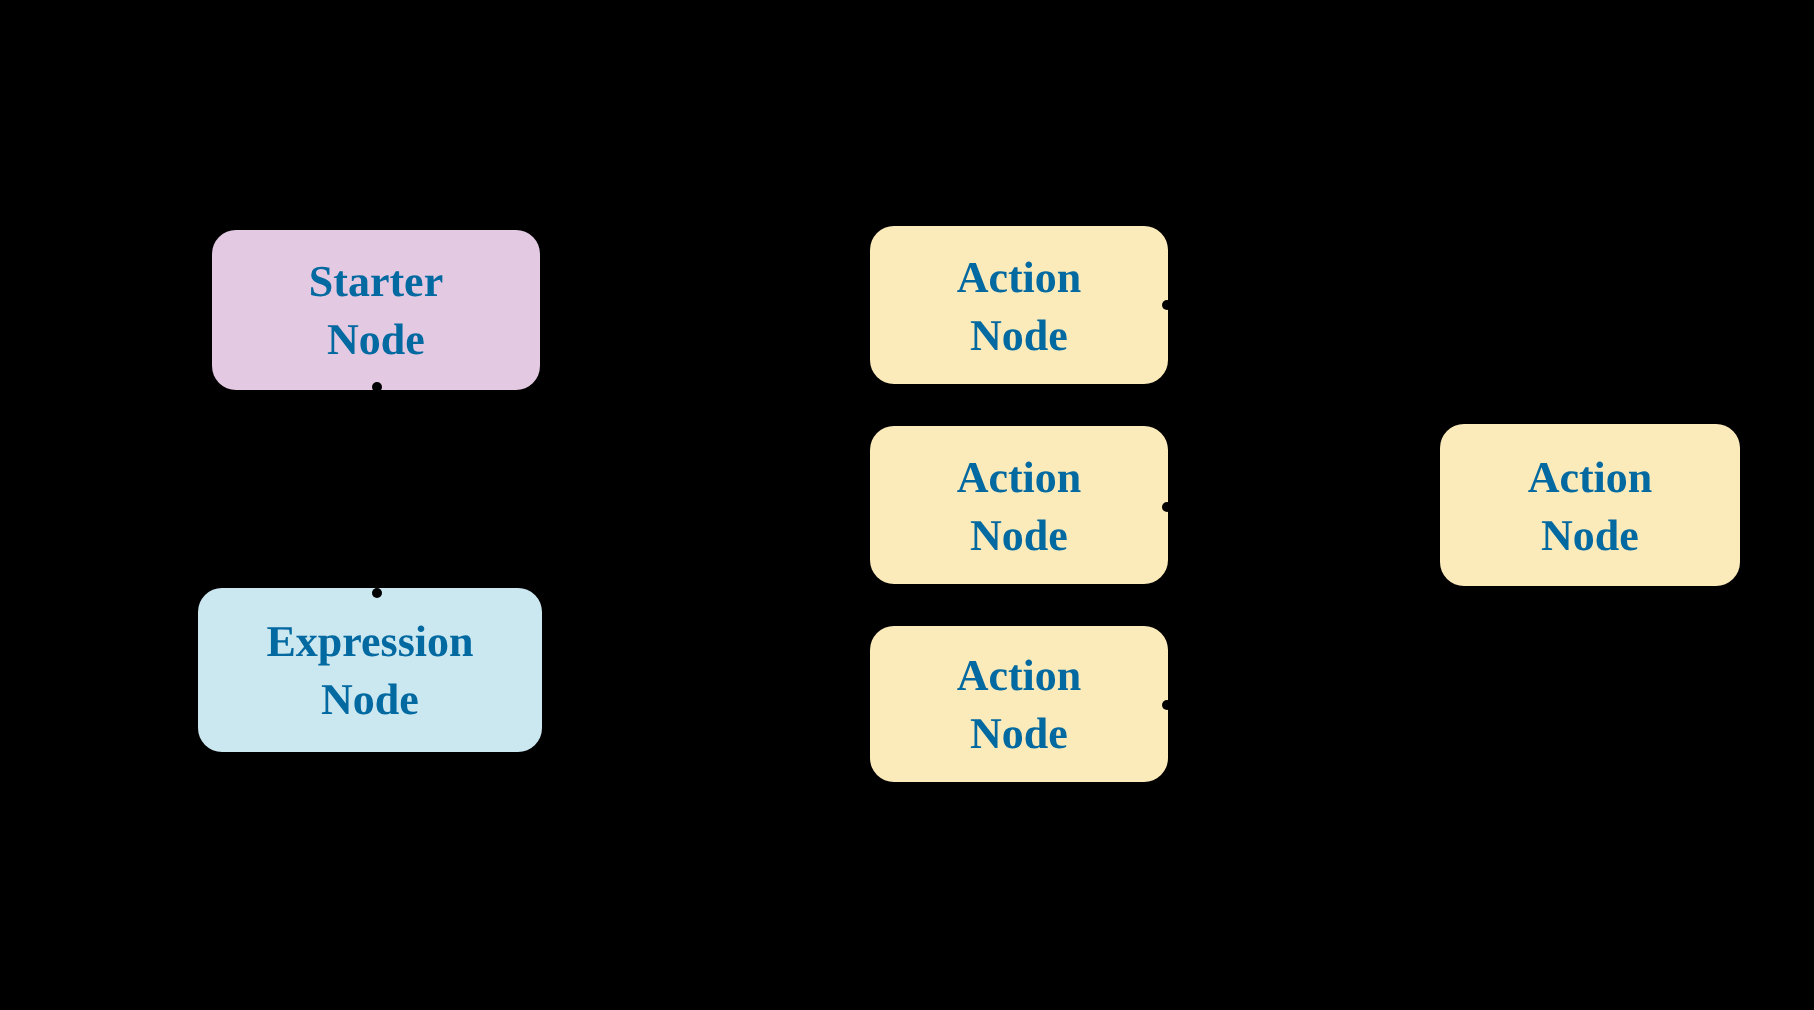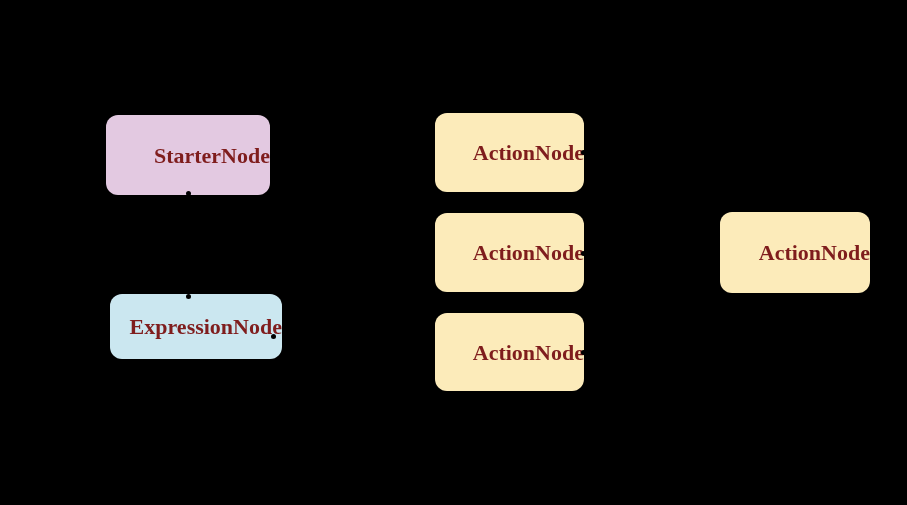--- a/index.html
+++ b/index.html
@@ -11,37 +11,37 @@
     position: relative;
     width: 907px;
     height: 505px;
     overflow: hidden;
     font-family: "Liberation Serif", "DejaVu Serif", serif;
   }
   .node {
     position: absolute;
     border-radius: 12px;
     display: flex;
-    flex-direction: row;
+    flex-direction: column;
     align-items: center;
-    justify-content: flex-end;
+    justify-content: center;
     text-align: center;
-    color: #7f1d1d;
+    color: #0369a1;
     font-weight: 700;
     font-size: 22px;
     line-height: 29px;
     box-sizing: border-box;
   }
   
   .pos-starter        { left: 106px; top: 115px; width: 164px; height: 80px; }
   .pos-action-top     { left: 435px; top: 113px; width: 149px; height: 79px; }
   .pos-action-middle  { left: 435px; top: 213px; width: 149px; height: 79px; }
   .pos-action-bottom  { left: 435px; top: 313px; width: 149px; height: 78px; }
   .pos-action-right   { left: 720px; top: 212px; width: 150px; height: 81px; }
-  .pos-expression     { left: 110px; top: 294px; width: 172px; height: 65px; }
+  .pos-expression     { left: 99px; top: 294px; width: 172px; height: 82px; }
   .node-label-line { display: block; }
   .arrow-dot {
     position: absolute;
     width: 5px;
     height: 5px;
     border-radius: 50%;
     z-index: 5;
   }
 </style>
 </head>

